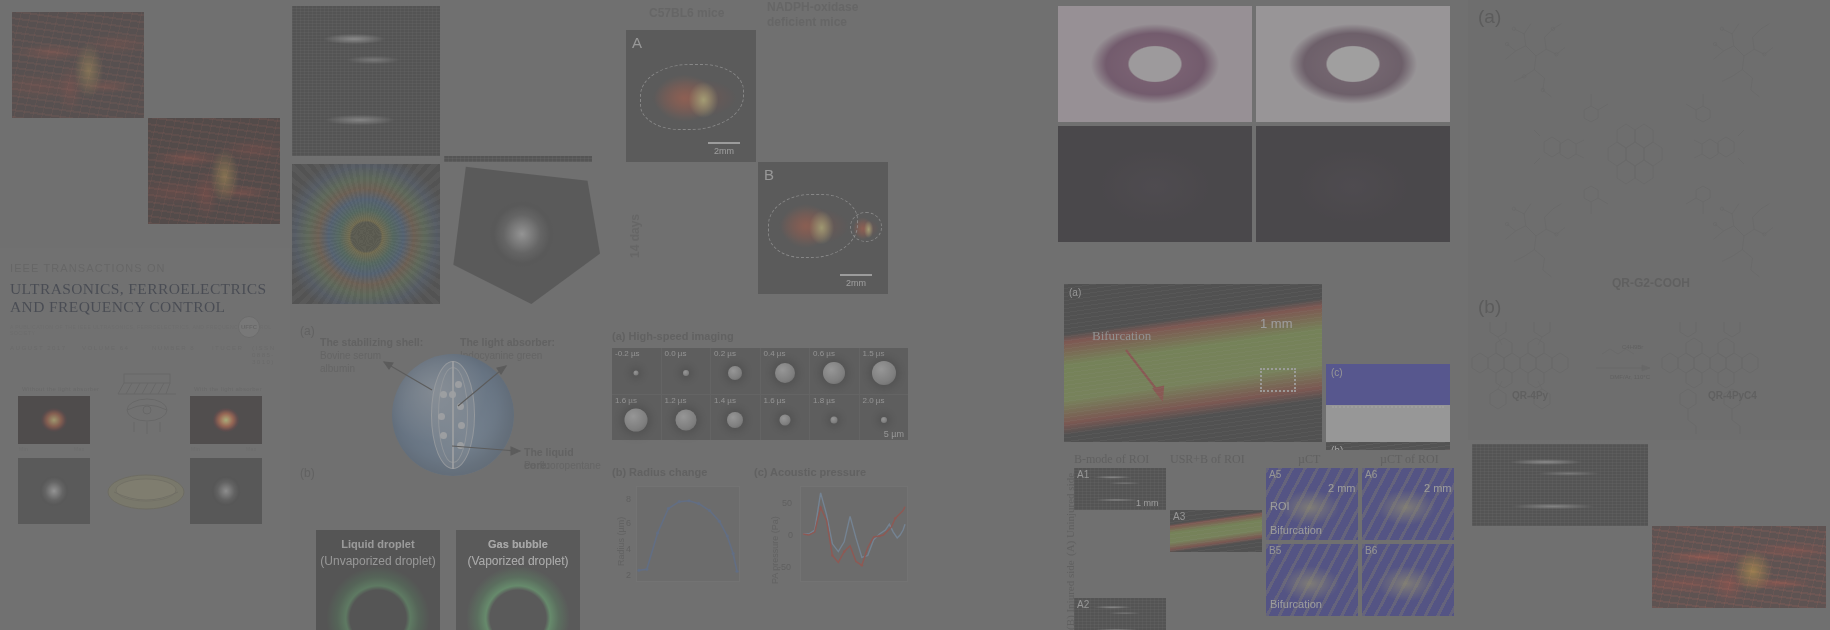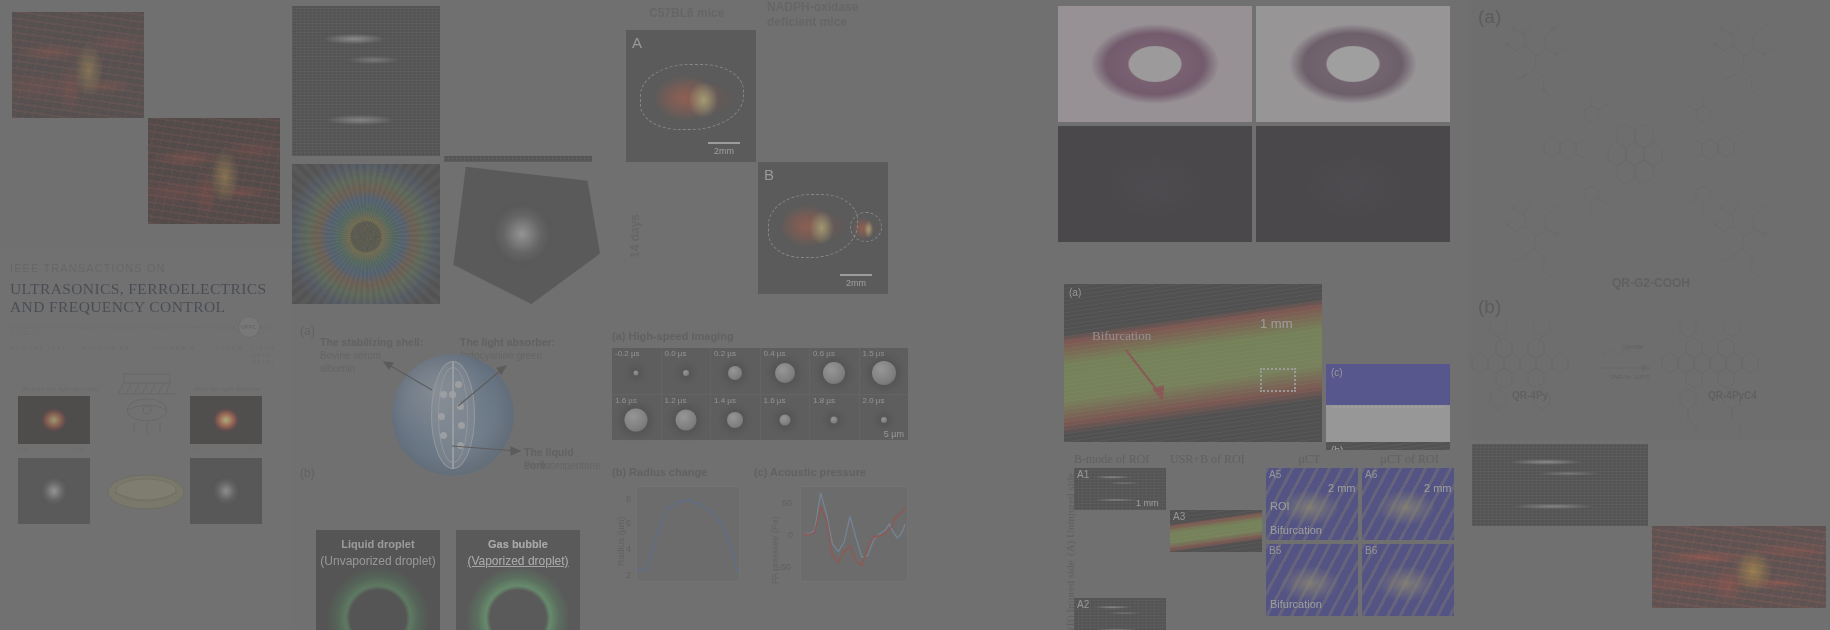--- a/index.html
+++ b/index.html
@@ -328,21 +328,21 @@
     </svg>
 
     <div class="mb-tag" style="left:8px; top:148px;">(b)</div>
 
     <div class="panel fluor" style="left:24px; top:168px; width:124px; height:142px;">
       <div class="droplabel" style="top:8px;">Liquid droplet</div>
       <div class="droplabel2" style="top:24px;">(Unvaporized droplet)</div>
     </div>
     <div class="panel fluor" style="left:164px; top:168px; width:124px; height:142px; filter:brightness(1.3);">
       <div class="droplabel" style="top:8px;">Gas bubble</div>
-      <div class="droplabel2" style="top:24px;text-decoration:underline;">(Vaporized droplet)</div>
+      <div class="droplabel2" style="top:24px;">(Vaporized droplet)</div>
     </div>
   </div>
 
   <div class="tile" style="left:604px; top:0px; width:300px; height:312px;">
     <div class="grouphdr" style="left:45px; top:6px;">C57BL6 mice</div>
     <div class="grouphdr" style="left:163px; top:0px; width:100px; white-space:normal; line-height:1.25;">NADPH-oxidase<br>deficient mice</div>
 
     <div class="rot grouphdr" style="left:24px; top:115px; transform:rotate(-90deg);">7 days</div>
     <div class="rot grouphdr" style="left:24px; top:258px; transform:rotate(-90deg);">14 days</div>
 

